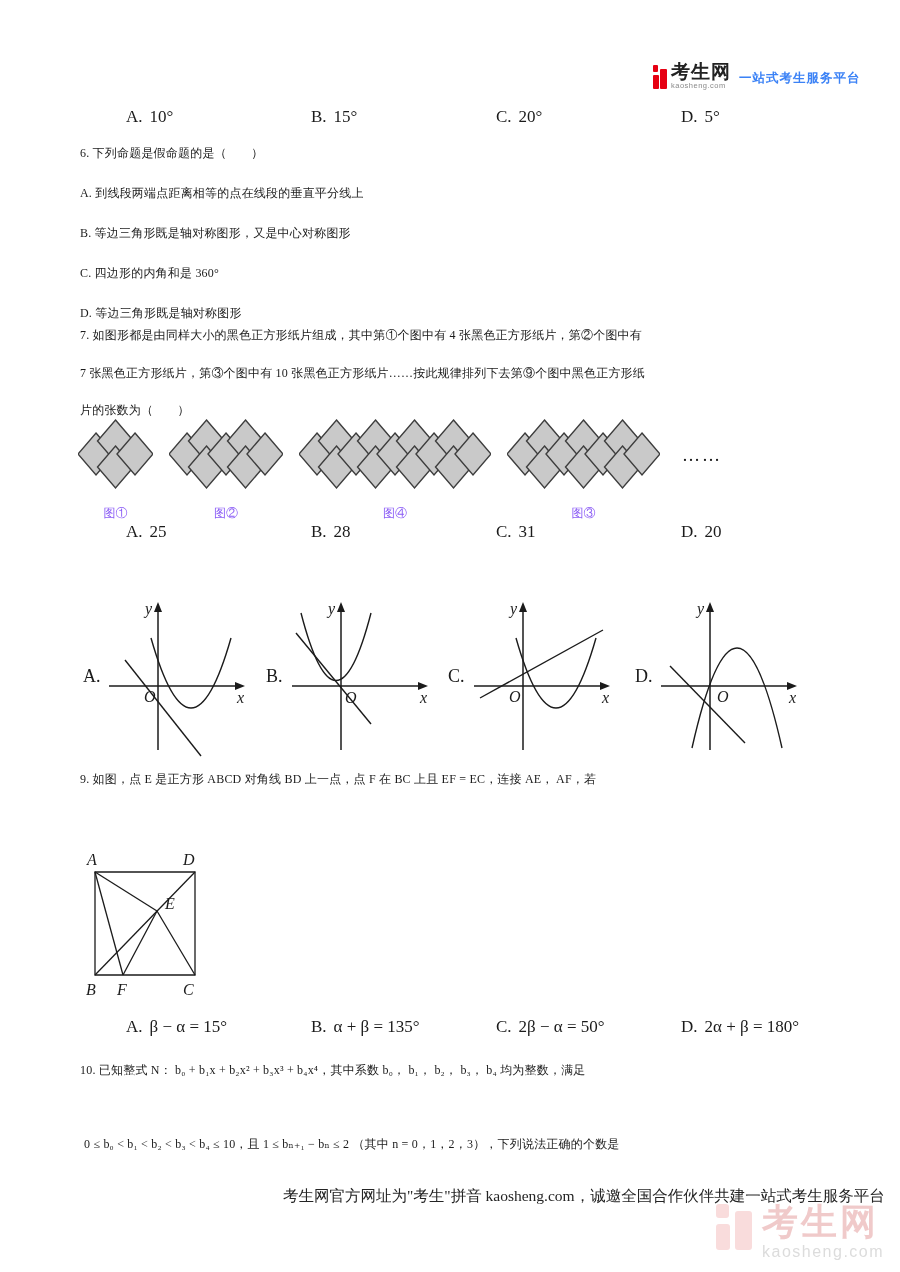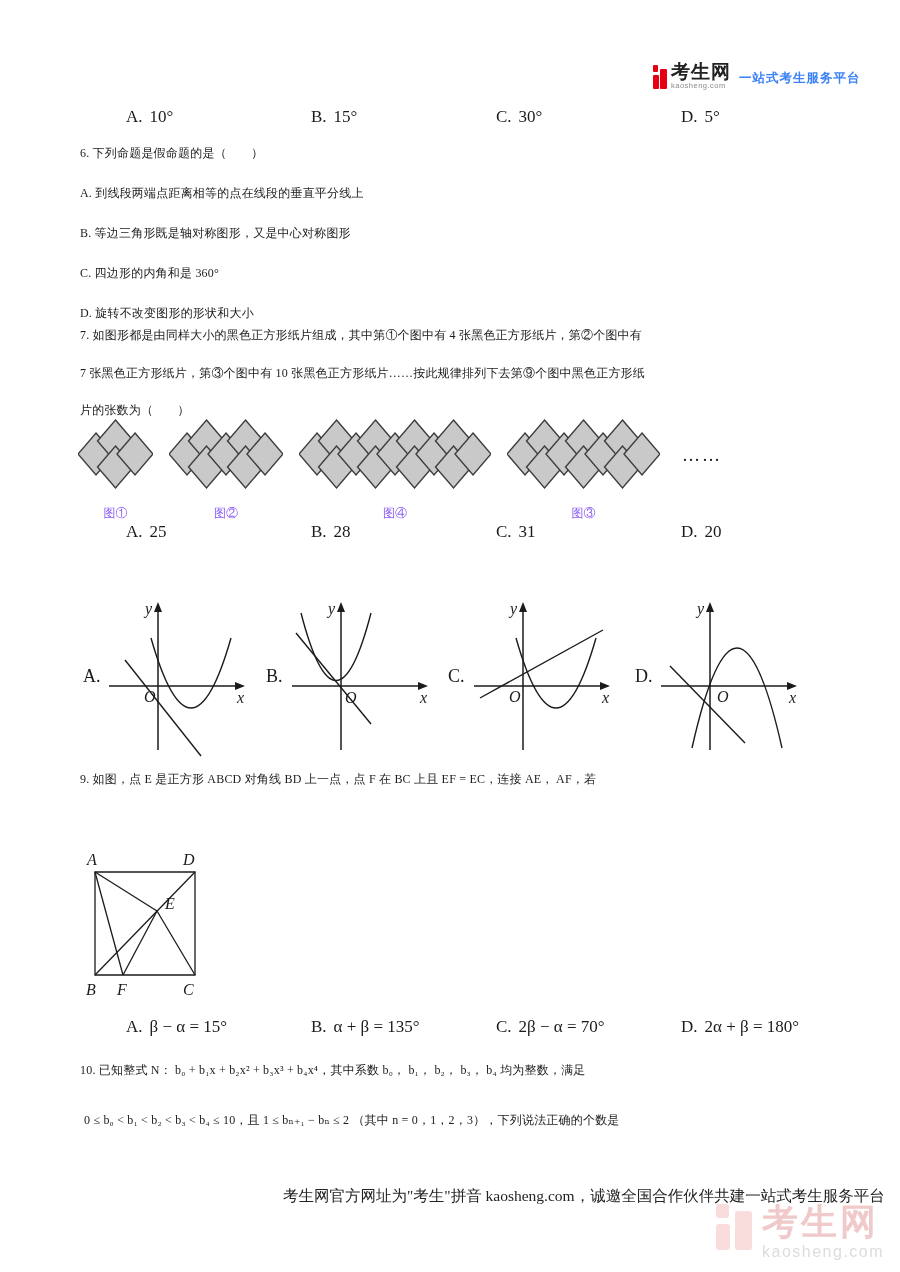--- a/index.html
+++ b/index.html
@@ -63,29 +63,29 @@
     <span class="logo-brand">
       <div class="zh">考生网</div>
       <div class="dm">kaosheng.com</div>
     </span>
     <span class="logo-tag">一站式考生服务平台</span>
   </div>
 
   <div class="opt-row" style="top:107px">
     <span class="opt"><span class="k">A.</span><span>10°</span></span>
     <span class="opt"><span class="k">B.</span><span>15°</span></span>
-    <span class="opt"><span class="k">C.</span><span>30°</span></span>
+    <span class="opt"><span class="k">C.</span><span>20°</span></span>
     <span class="opt"><span class="k">D.</span><span>5°</span></span>
   </div>
 
   <div class="line" style="top:145px">6. 下列命题是假命题的是（　　）</div>
   <div class="line" style="top:185px">A. 到线段两端点距离相等的点在线段的垂直平分线上</div>
   <div class="line" style="top:225px">B. 等边三角形既是轴对称图形，又是中心对称图形</div>
   <div class="line" style="top:265px">C. 四边形的内角和是 360°</div>
-  <div class="line" style="top:305px">D. 旋转不改变图形的形状和大小</div>
+  <div class="line" style="top:305px">D. 等边三角形既是轴对称图形</div>
 
   <div class="line" style="top:327px">7. 如图形都是由同样大小的黑色正方形纸片组成，其中第①个图中有 4 张黑色正方形纸片，第②个图中有</div>
   <div class="line" style="top:365px">7 张黑色正方形纸片，第③个图中有 10 张黑色正方形纸片……按此规律排列下去第⑨个图中黑色正方形纸</div>
   <div class="line" style="top:402px">片的张数为（　　）</div>
 
   <div class="figrow">
     <div class="figblock">
       <svg height="74" width="75">
           <polygon points="18,16 36,37 18,58 0,37" class="diamond"></polygon>
           <polygon points="37.5,3 55.5,24 37.5,45 19.5,24" class="diamond"></polygon>
@@ -223,26 +223,26 @@
     <text x="108" y="20">D</text>
     <text x="11" y="150">B</text>
     <text x="42" y="150">F</text>
     <text x="108" y="150">C</text>
     <text x="90" y="64">E</text>
   </svg>
 
   <div class="opt-row" style="top:1017px">
     <span class="opt"><span class="k">A.</span><span>β − α = 15°</span></span>
     <span class="opt"><span class="k">B.</span><span>α + β = 135°</span></span>
-    <span class="opt"><span class="k">C.</span><span>2β − α = 70°</span></span>
+    <span class="opt"><span class="k">C.</span><span>2β − α = 50°</span></span>
     <span class="opt"><span class="k">D.</span><span>2α + β = 180°</span></span>
   </div>
 
   <div class="line" style="top:1062px">10. 已知整式 N： b₀ + b₁x + b₂x² + b₃x³ + b₄x⁴，其中系数 b₀， b₁， b₂， b₃， b₄ 均为整数，满足</div>
-  <div class="line" style="top:1112px;left:84px">0 ≤ b₀ &lt; b₁ &lt; b₂ &lt; b₃ &lt; b₄ ≤ 10，且 1 ≤ bₙ₊₁ − bₙ ≤ 2 （其中 n = 0，1，2，3），下列说法正确的个数是</div>
+  <div class="line" style="top:1136px;left:84px">0 ≤ b₀ &lt; b₁ &lt; b₂ &lt; b₃ &lt; b₄ ≤ 10，且 1 ≤ bₙ₊₁ − bₙ ≤ 2 （其中 n = 0，1，2，3），下列说法正确的个数是</div>
 
   <div class="footer">考生网官方网址为"考生"拼音 kaosheng.com，诚邀全国合作伙伴共建一站式考生服务平台</div>
 
   <div class="wm">
     <span class="wm-icon">
         <i class="b1"></i>
         <i class="b2"></i>
         <i class="b3"></i>
       </span>
     <span class="wm-brand">

